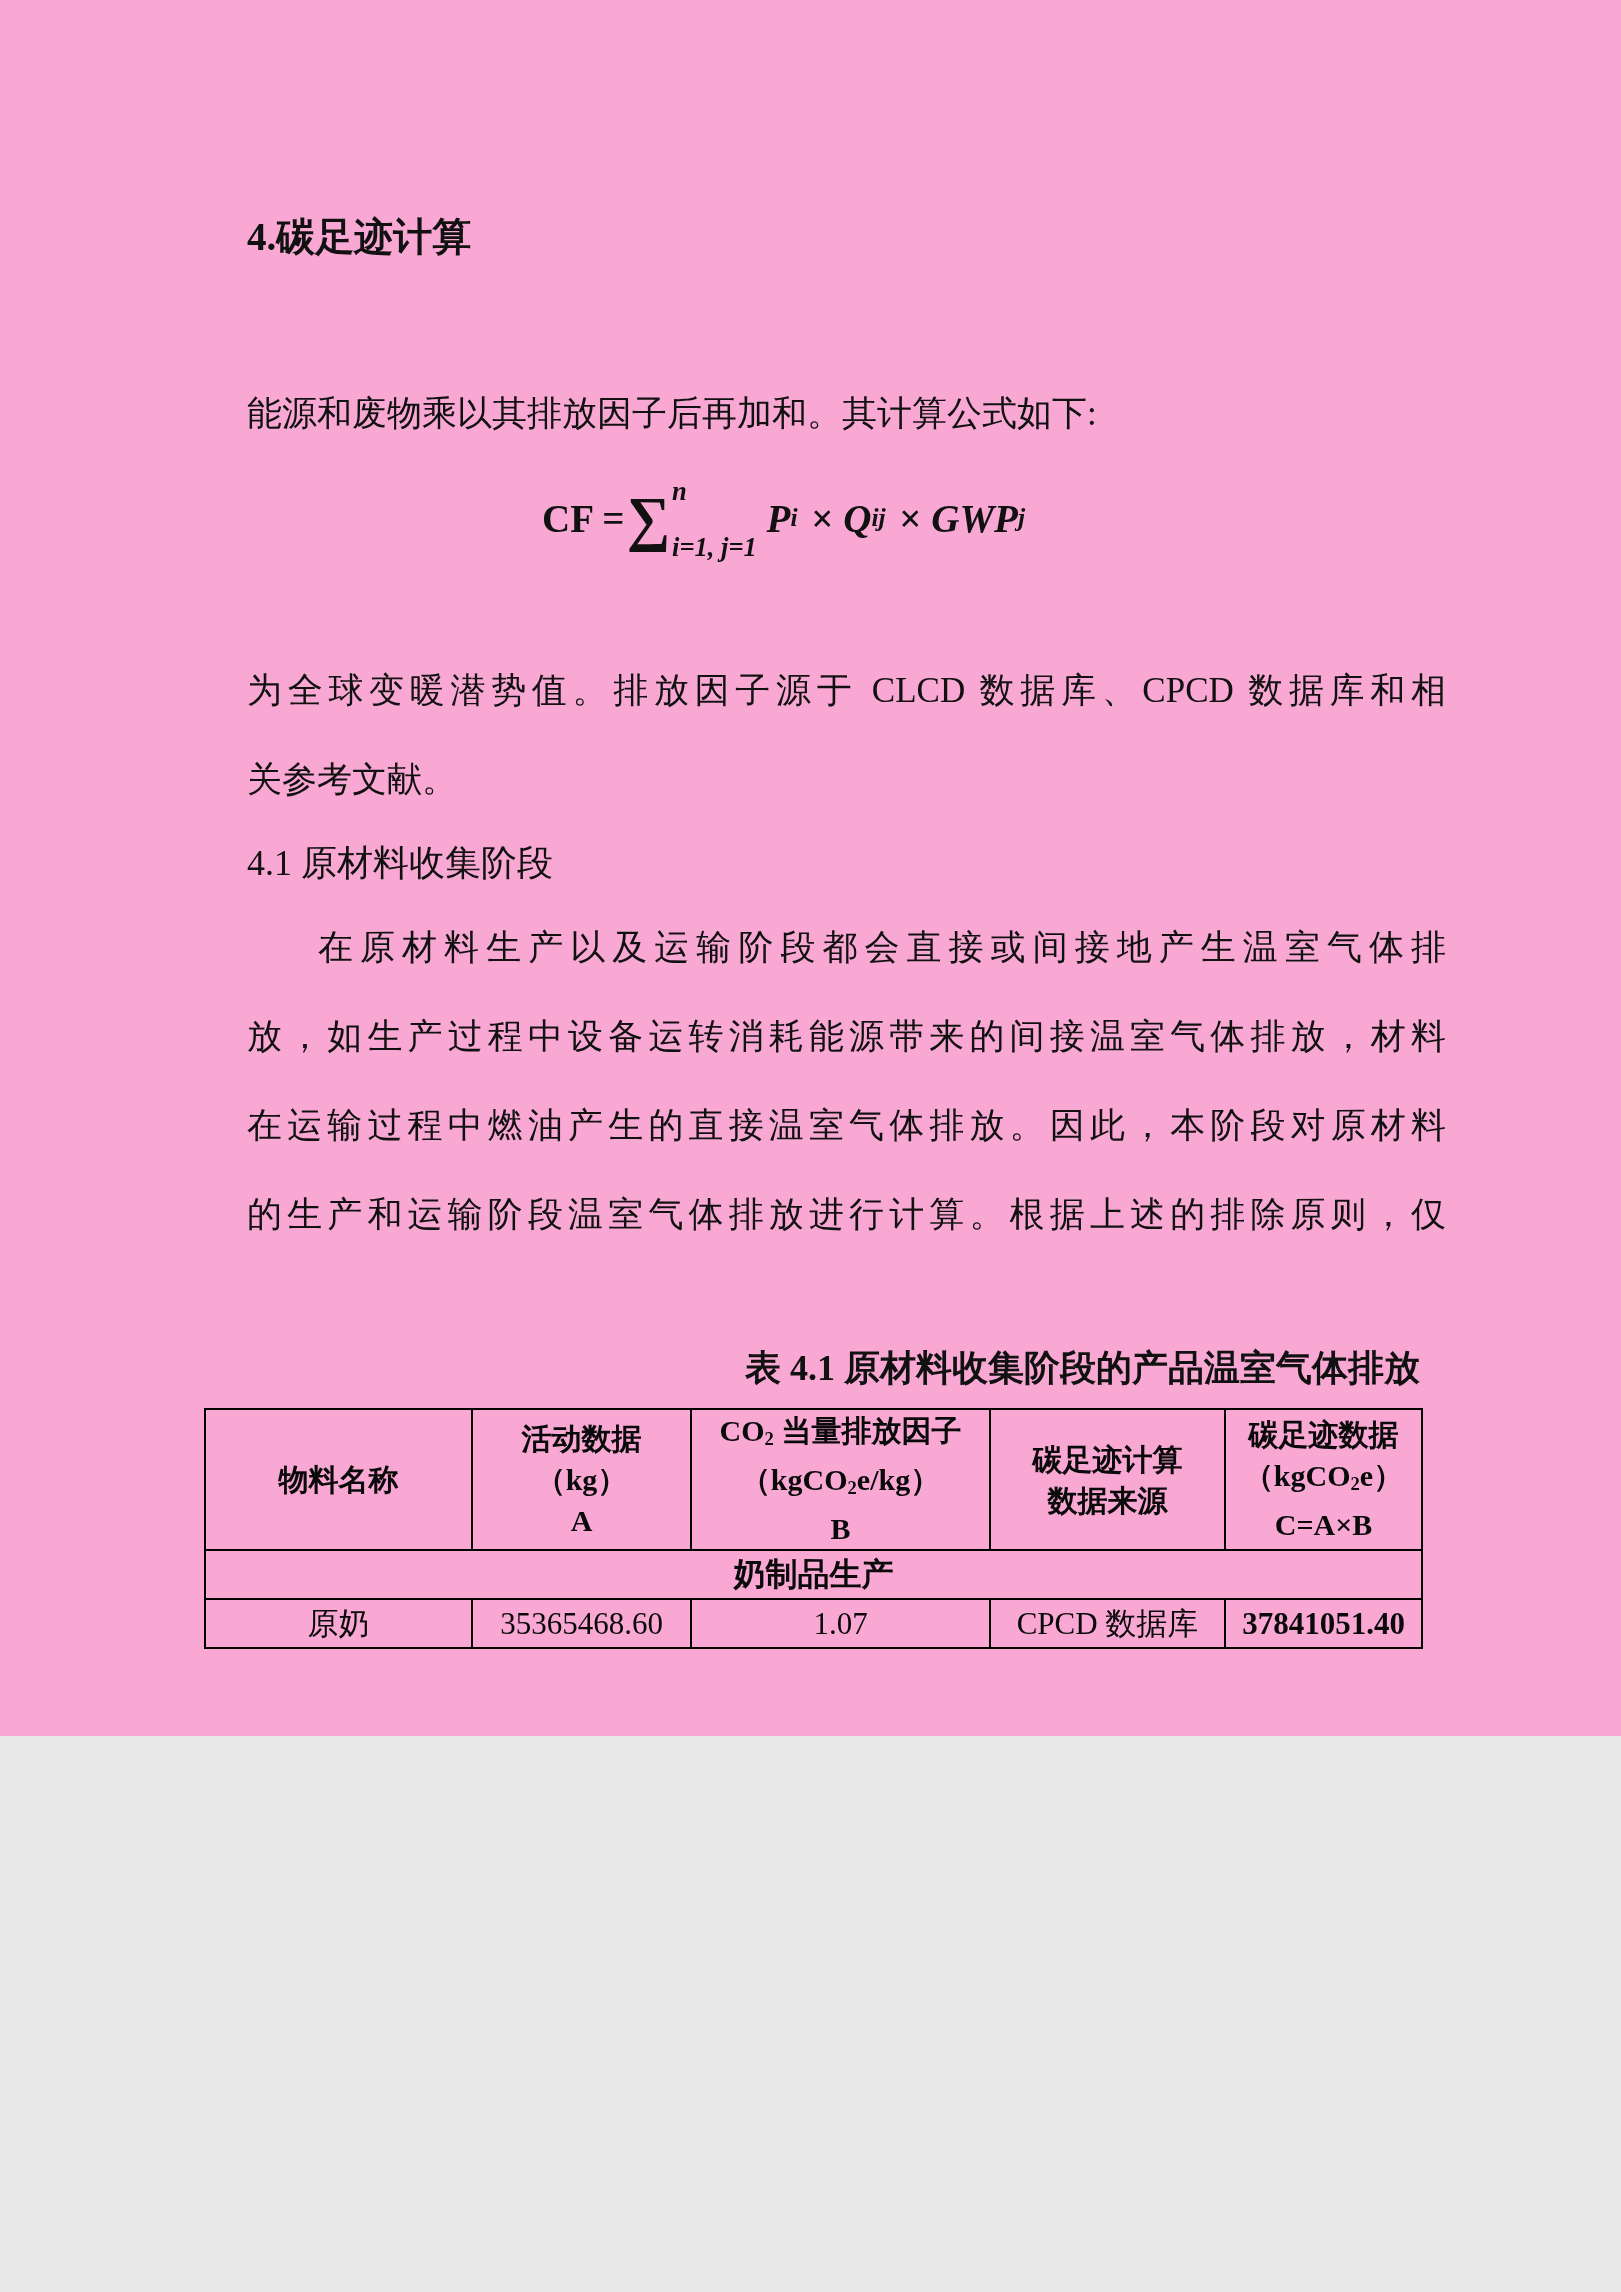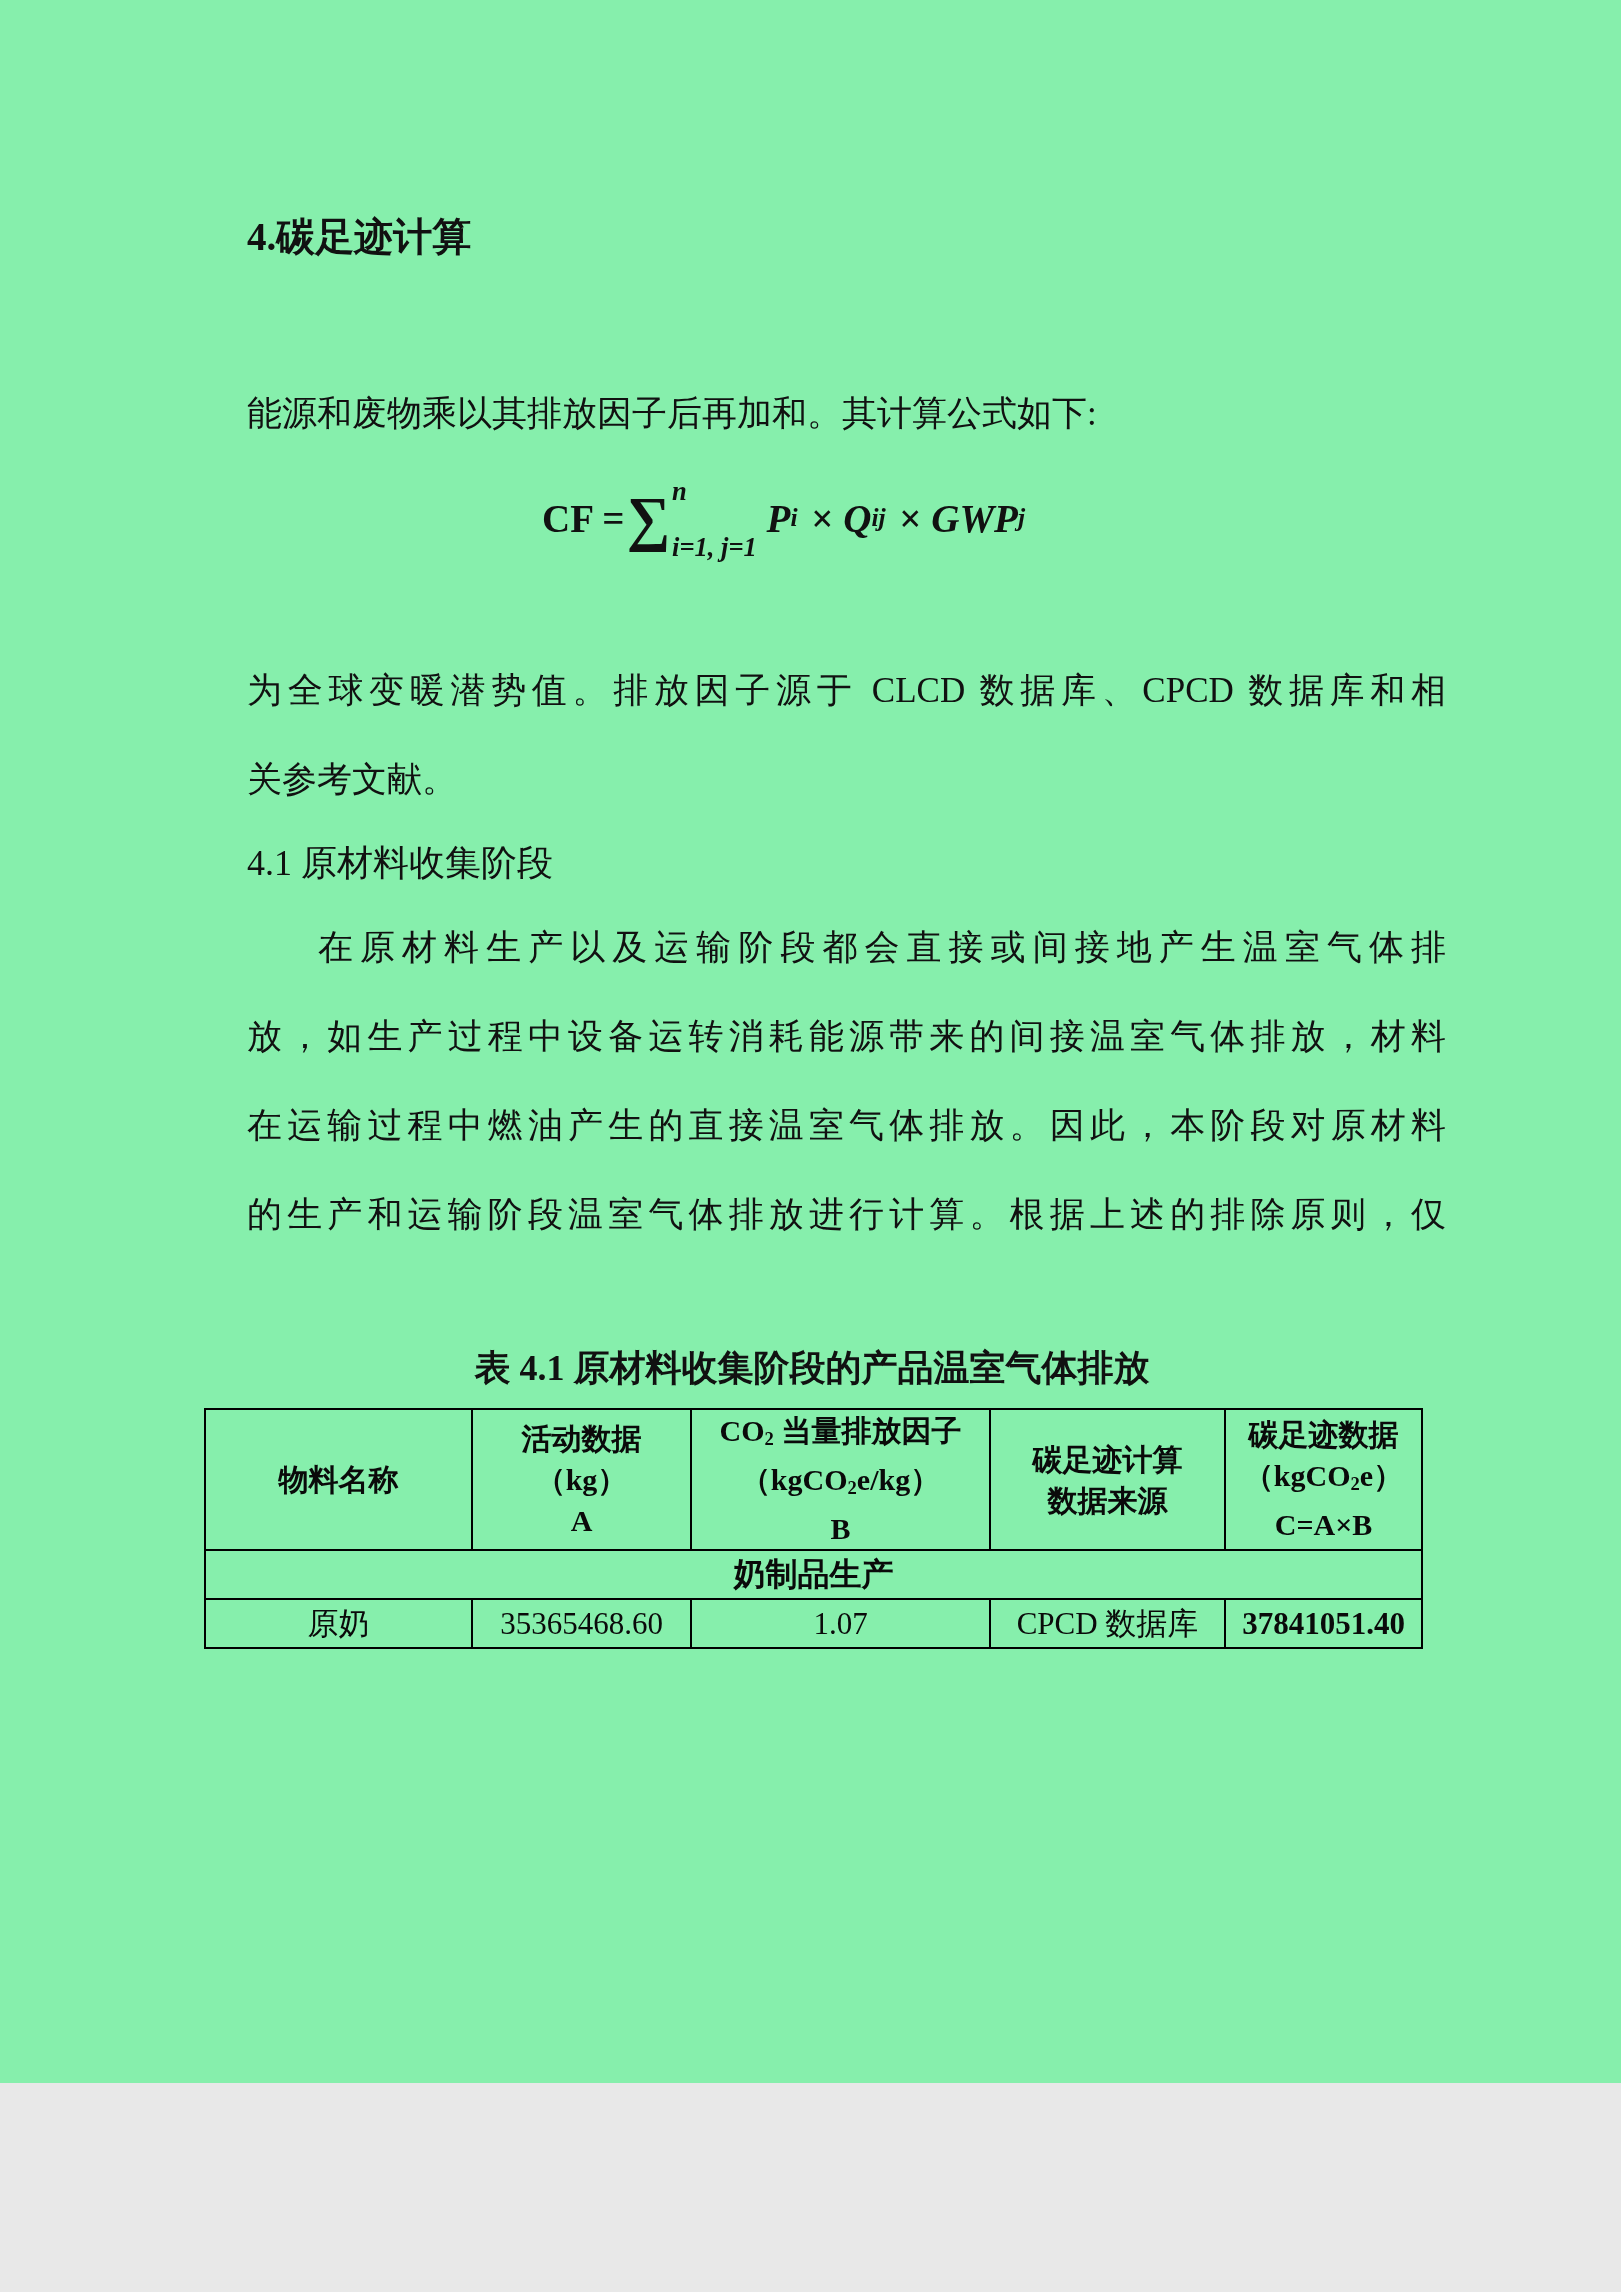--- a/index.html
+++ b/index.html
@@ -1,19 +1,19 @@
 <!DOCTYPE html>
 <html><head>
 <meta charset="utf-8">
 <style>
   html,body{margin:0;padding:0;background:#e8e8e8;}
   .page{
     position:relative;
-    width:1621px;height:2083px;
-    background:#86efac;
+    width:1621px;height:1736px;
+    background:#f9a8d4;
     font-family:"Liberation Serif","DejaVu Serif",serif;
     color:#111111;
     overflow:hidden;
   }
   .line{
     position:absolute;
     left:247px;width:1199px;
     font-size:35px;line-height:1.25;
   }
   .just{text-align:justify;text-align-last:justify;}
@@ -41,21 +41,21 @@
     height:84px;font-size:26.5px;font-style:italic;line-height:1;
     margin-right:9.8px;margin-left:2px;
   }
   .limits .upper{align-self:flex-start;margin-top:2px;}
   .term{font-style:italic;}
   .tsub{font-size:25.5px;font-style:italic;vertical-align:-11.8px;margin-right:3.9px;}
   .times{margin:0 9.8px;font-weight:bold;}
   
   .caption{
     position:absolute;left:204px;top:1344px;width:1216px;
-    text-align:center;font-size:36px;font-weight:bold;
+    text-align:right;font-size:36px;font-weight:bold;
   }
   
   table.emissions{
     position:absolute;left:204px;top:1408px;width:1216px;
     border-collapse:collapse;table-layout:fixed;
     color:#0a0a0a;
   }
   table.emissions th,table.emissions td{
     border:2px solid #000;text-align:center;vertical-align:middle;
     padding:0;overflow:hidden;

